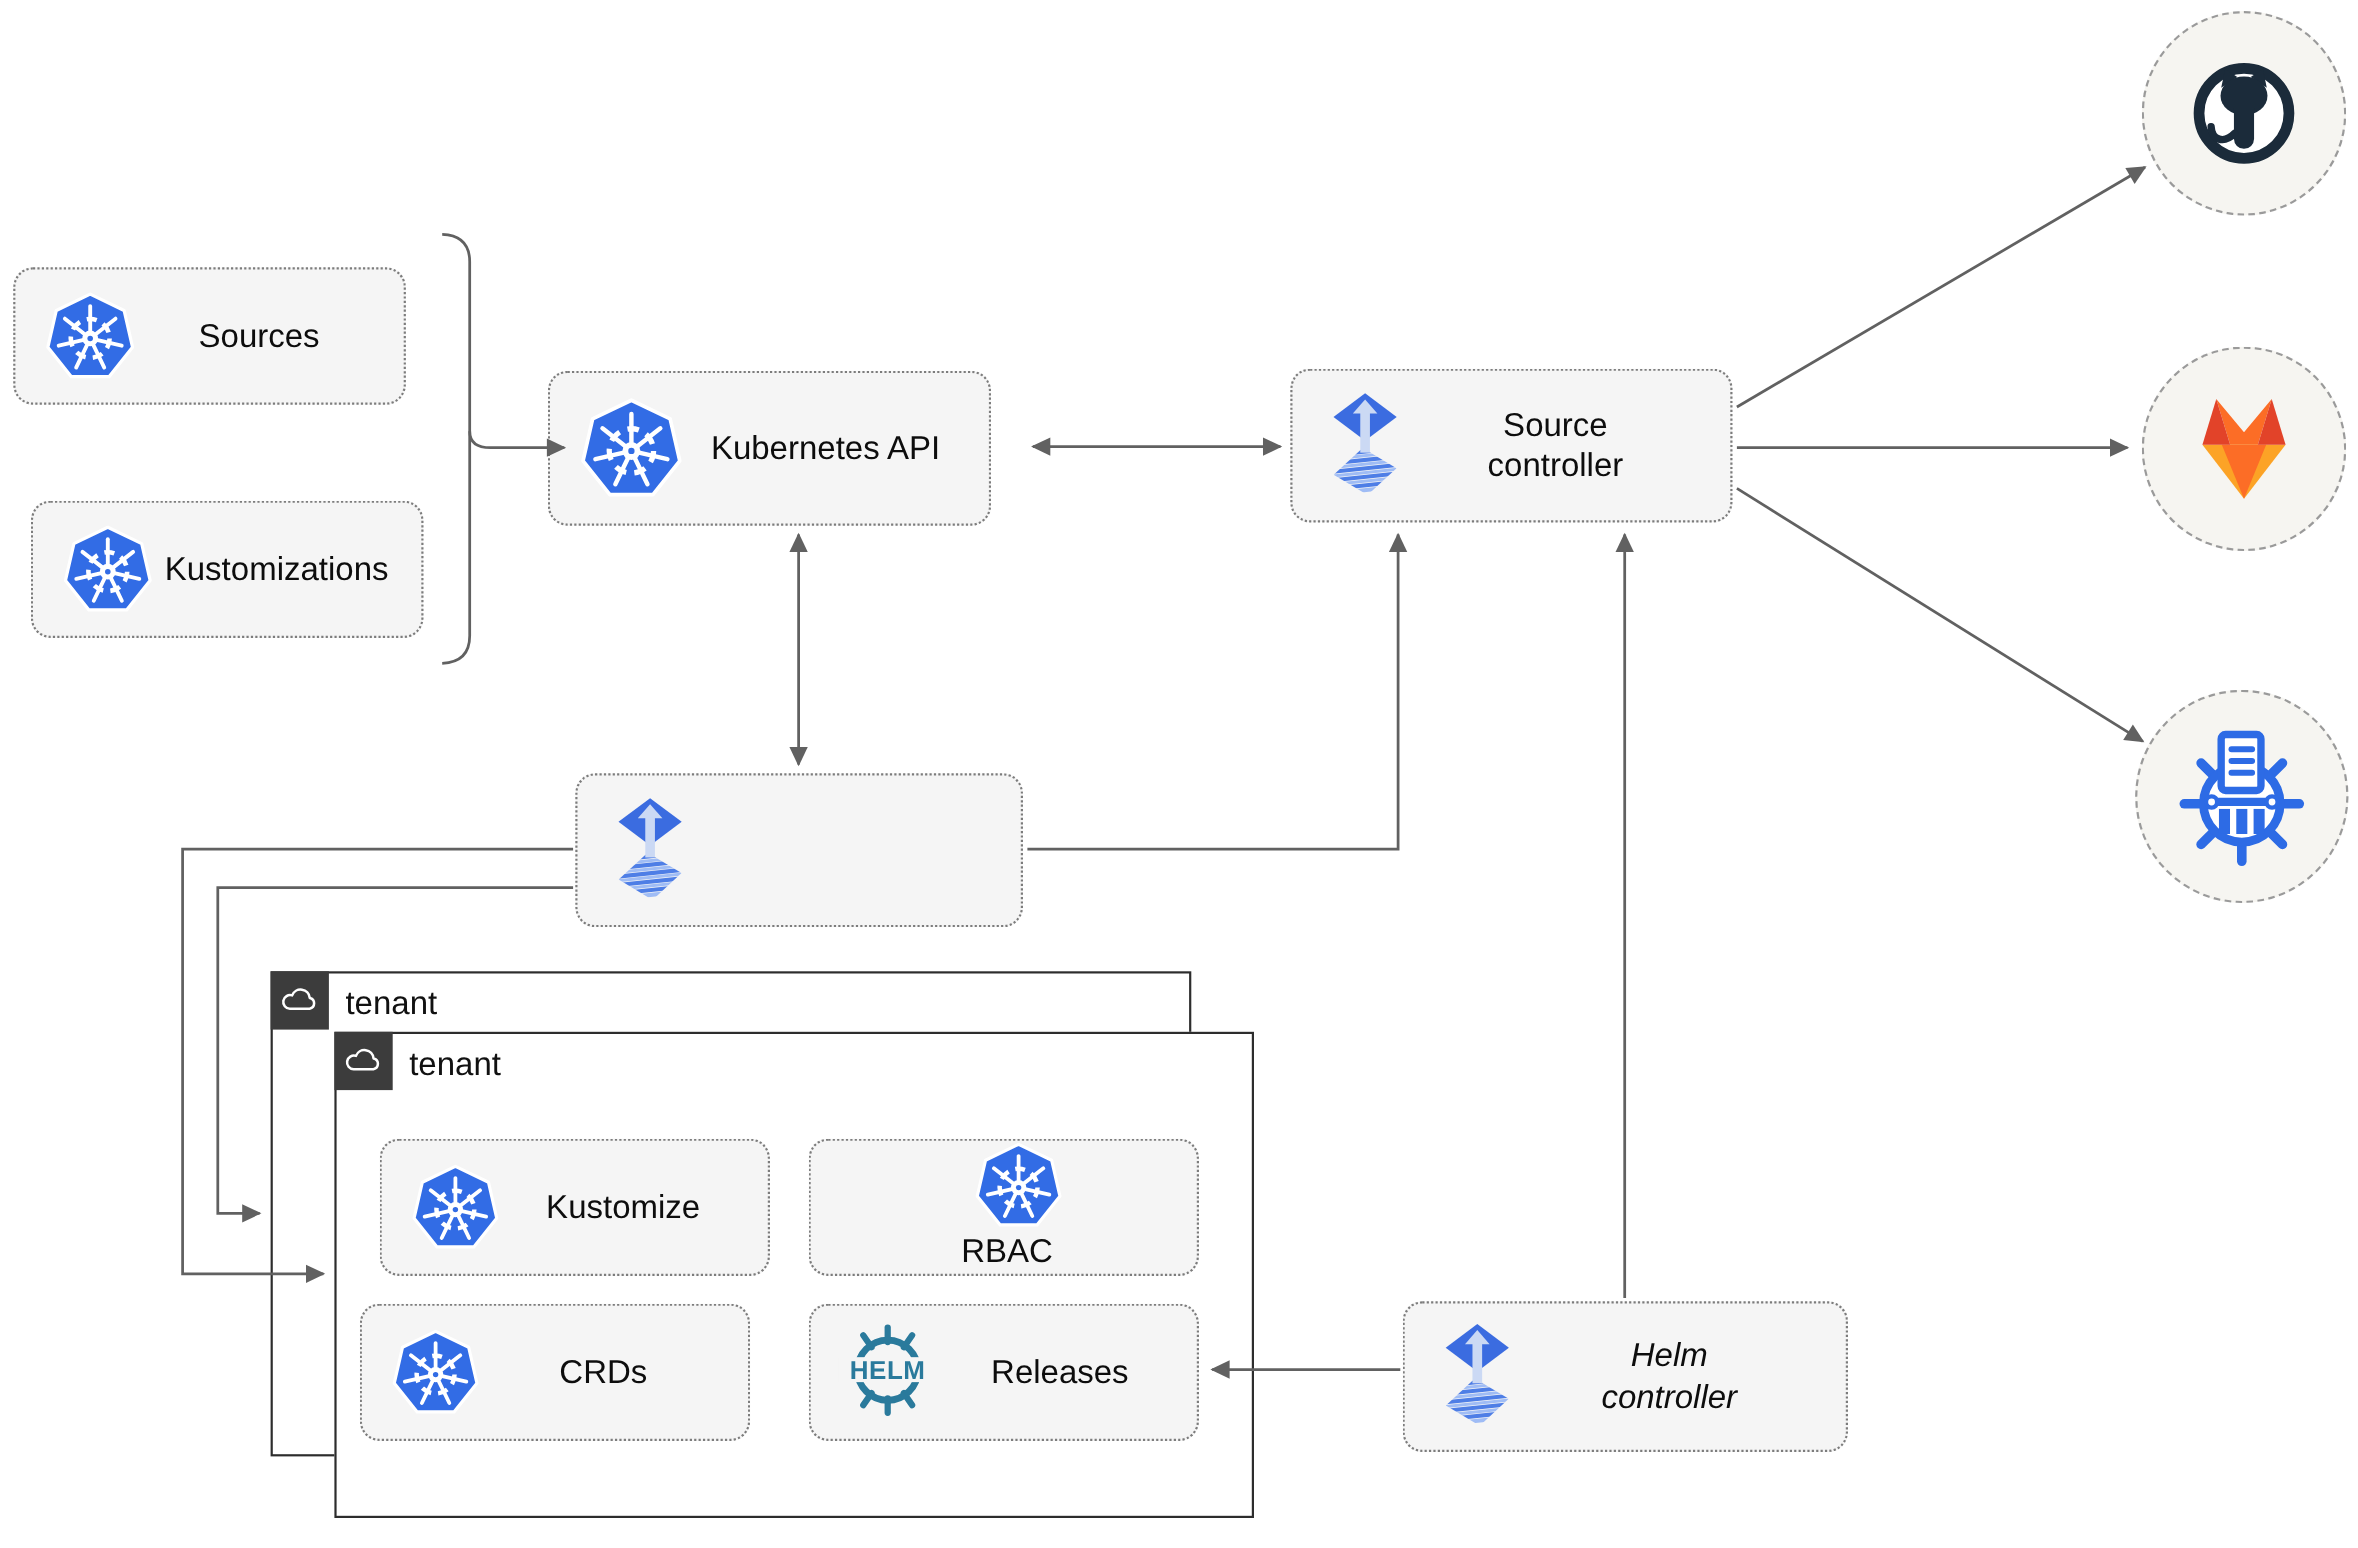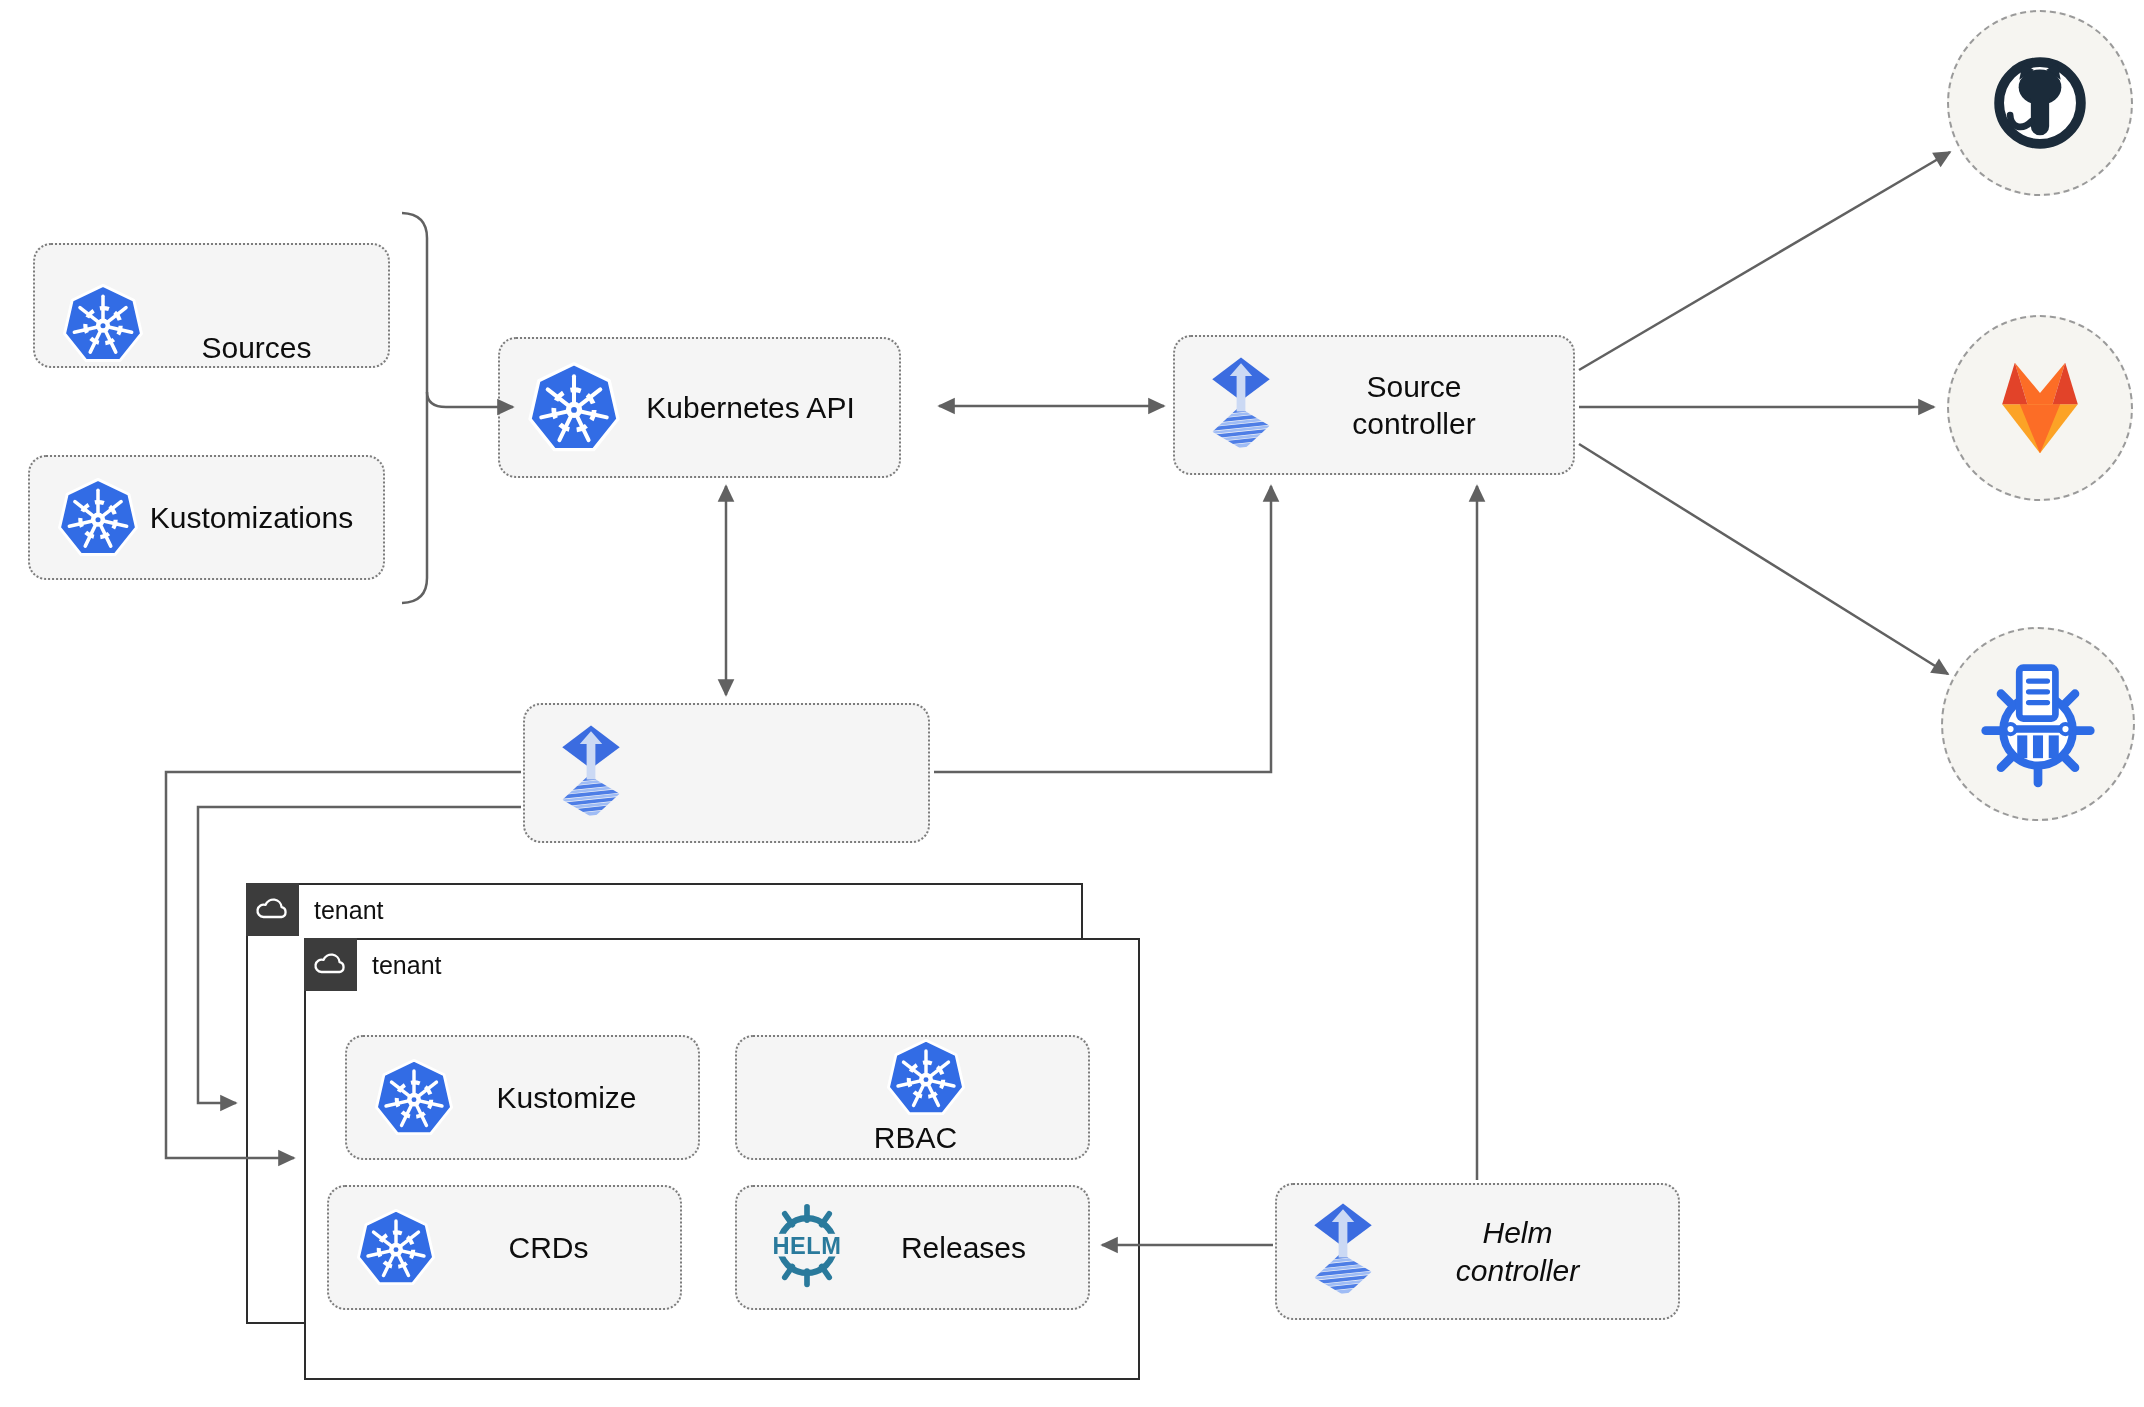--- a/index.html
+++ b/index.html
@@ -10,21 +10,21 @@
   .node{position:absolute;box-sizing:border-box;background:#F5F5F5;
         border:2.5px dotted #7c7c7c;border-radius:18px;
         display:flex;align-items:center;z-index:20;padding-left:26px;}
   .node .nlabel{flex:1;text-align:center;font-size:30px;color:#0d0d0d;
         line-height:1.25;padding-right:20px;}
   .node .nlabel.wrap{max-width:180px;margin:12px auto;padding-right:26px;}
   .tenant{position:absolute;box-sizing:border-box;background:#ffffff;
         border:2.5px solid #2d2d2d;z-index:10;}
   .tenant .badge{position:absolute;left:-2.5px;top:-2.5px;width:53px;height:53px;
         background:#3c3c3c;display:flex;align-items:center;justify-content:center;}
-  .tenant .tlabel{position:absolute;left:66px;top:11px;font-size:25px;color:#111;}
+  .tenant .tlabel{position:absolute;left:66px;top:11px;font-size:30px;color:#111;}
   .ext{position:absolute;box-sizing:border-box;border:2.5px dashed #9a9a9a;border-radius:50%;
         background:#F6F5F1;display:flex;align-items:center;justify-content:center;z-index:20;}
   .icon{flex:0 0 auto;display:block;}
 </style>
 </head>
 <body>
 
 <div class="canvas">
 
   <svg width="0" height="0" style="position:absolute" aria-hidden="true">
@@ -144,21 +144,21 @@
 
   <div class="tenant" style="left:304px;top:938px;width:836px;height:442px;">
     <div class="badge">
       <svg class="icon" width="36" height="26">
           <use href="#sym-cloud"></use>
         </svg>
     </div>
     <div class="tlabel">tenant</div>
   </div>
 
-  <div class="node" style="left:33px;top:243px;width:357px;height:125px;align-items:flex-end;">
+  <div class="node" style="left:12px;top:243px;width:357px;height:125px;">
     <svg class="icon" width="84" height="84">
         <use href="#sym-k8s"></use>
       </svg>
     <div class="nlabel">Sources</div>
   </div>
 
   <div class="node" style="left:28px;top:455px;width:357px;height:125px;">
     <svg class="icon" width="84" height="84">
         <use href="#sym-k8s"></use>
       </svg>

